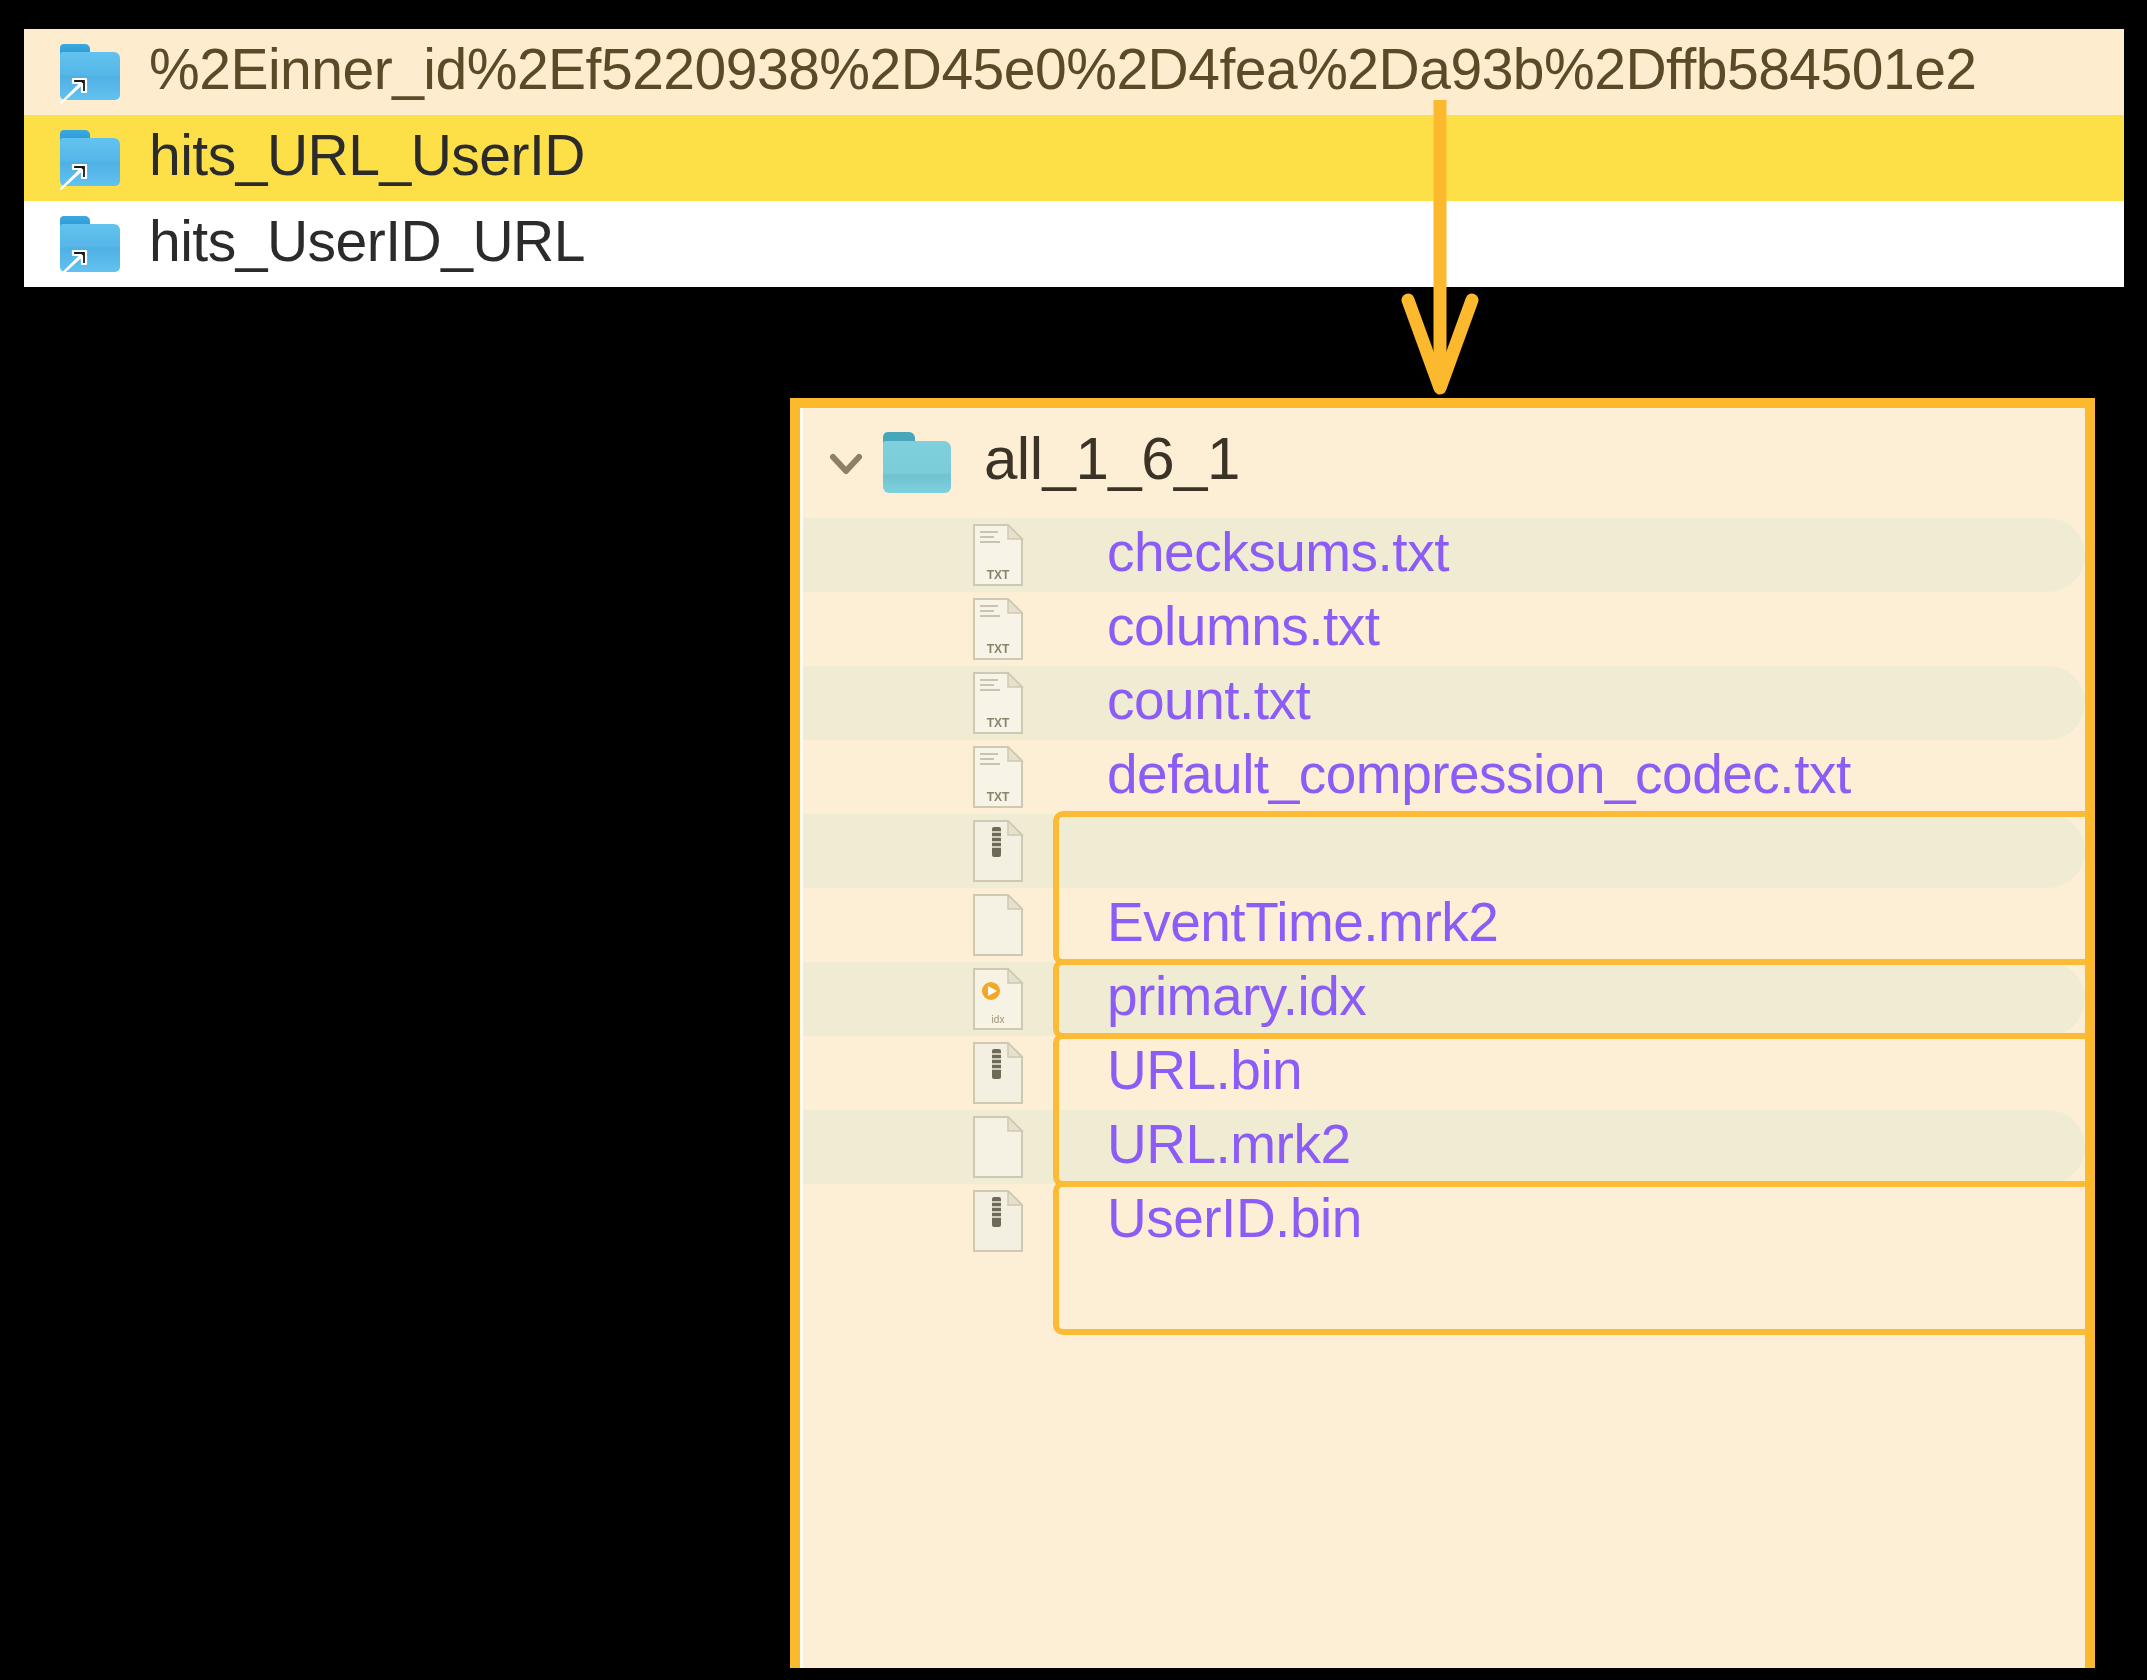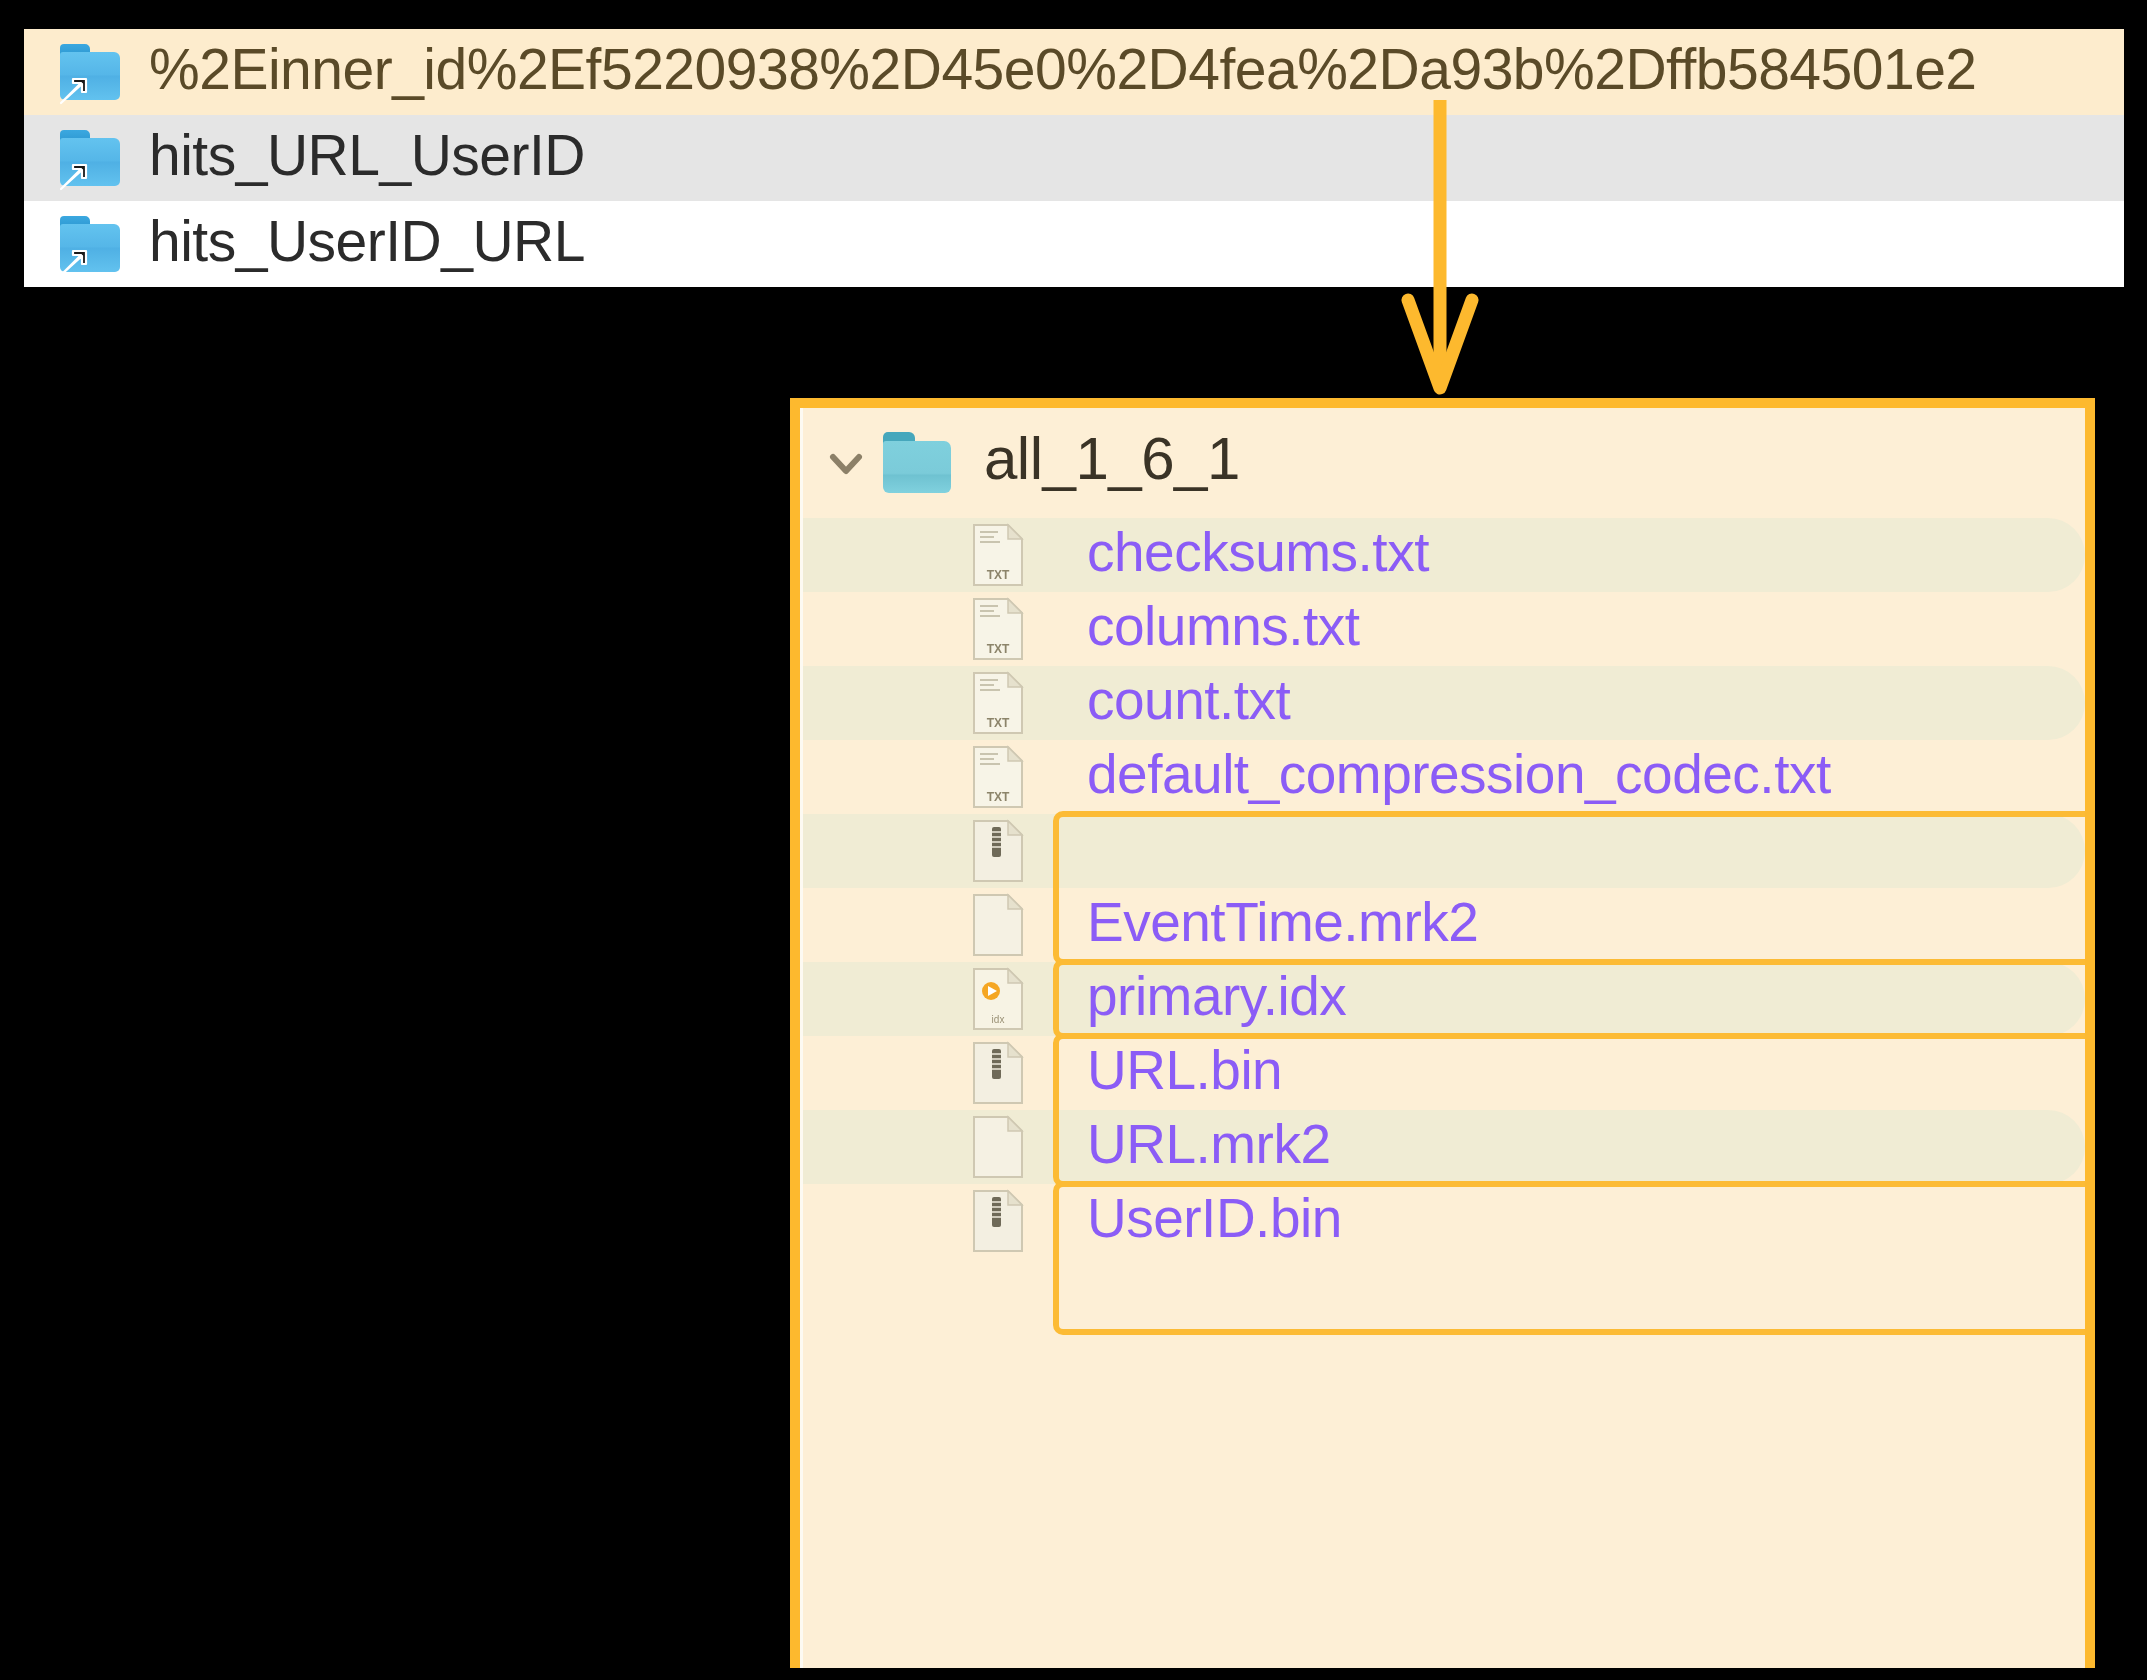--- a/index.html
+++ b/index.html
@@ -33,21 +33,21 @@
   .tp-row {
     position: relative;
     display: flex;
     align-items: center;
     height: 86px;
     padding-left: 34px;
     white-space: nowrap;
     overflow: hidden;
   }
   .tp-row.sel    { background: #fdeccd; }
-  .tp-row.stripe { background: #e5e5e5; }
+  .tp-row.stripe { background: #fde047; }
   .tp-row.plain  { background: #ffffff; }
 
   .tp-label {
     font-size: 57px;
     line-height: 1;
     letter-spacing: -0.5px;
     color: #2b2b2b;
     margin-left: 25px;
     position: relative;
     top: -3px;
@@ -131,20 +131,21 @@
     position: relative; top: -4px;
   }
 
   
   .mp-row {
     position: relative;
     display: flex;
     align-items: center;
     height: 74px;
     white-space: nowrap;
+    gap: 20px;
   }
   .mp-row .zebra {
     position: absolute;
     left: 0; right: 0; top: 0; bottom: 0;
     border-radius: 0 38px 38px 0;
   }
   .mp-row.odd  .zebra { background: #f0ecd4; }
   .mp-row.even .zebra { background: transparent; }
 
   .mp-icon-slot {

